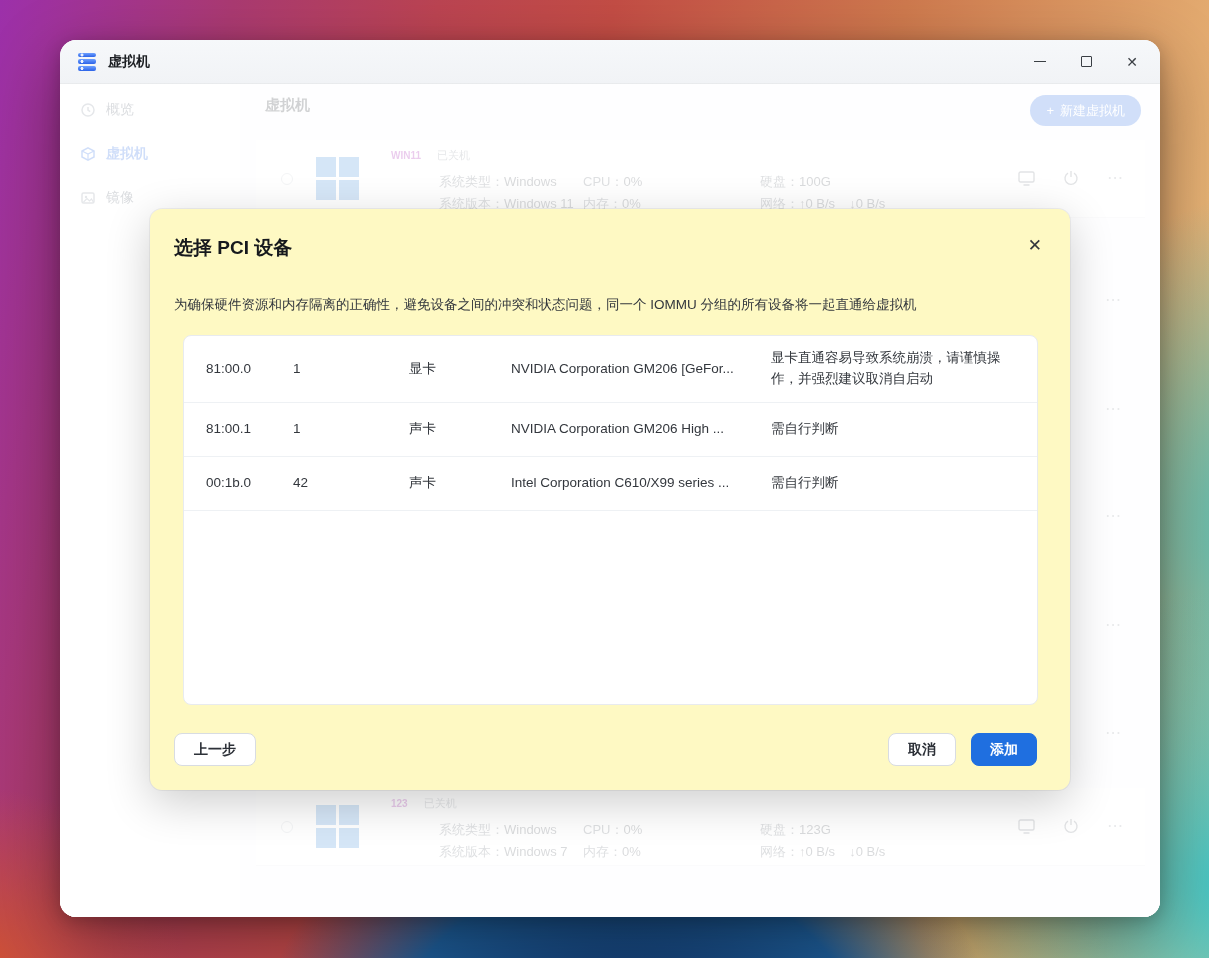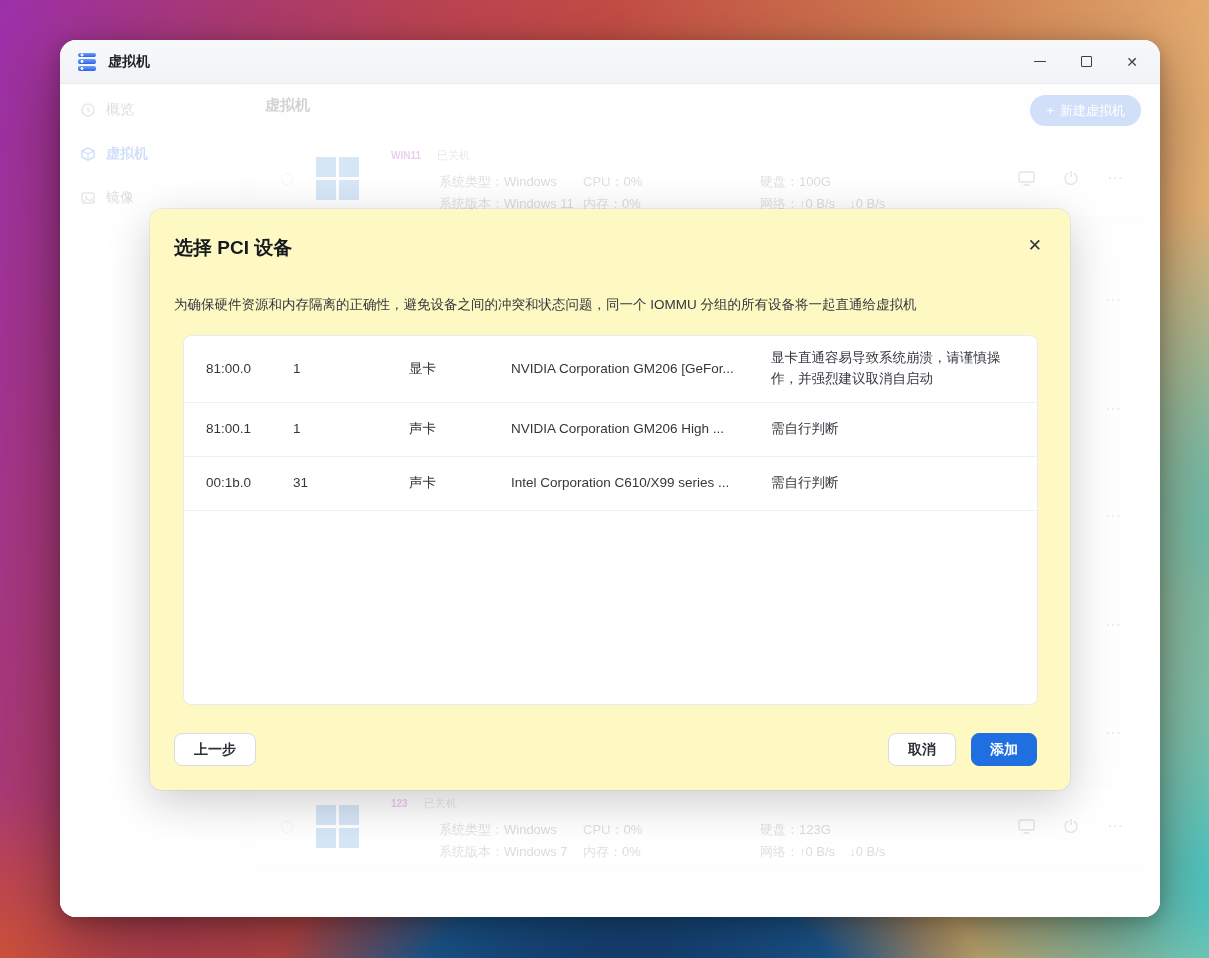--- a/index.html
+++ b/index.html
@@ -283,21 +283,21 @@
         <div class="pci-row pci-body-row">
           <div class="pci-cell">81:00.1</div>
           <div class="pci-cell">1</div>
           <div class="pci-cell">声卡</div>
           <div class="pci-cell">NVIDIA Corporation GM206 High ...</div>
           <div class="pci-cell">需自行判断</div>
         </div>
 
         <div class="pci-row pci-body-row">
           <div class="pci-cell">00:1b.0</div>
-          <div class="pci-cell">31</div>
+          <div class="pci-cell">42</div>
           <div class="pci-cell">声卡</div>
           <div class="pci-cell">Intel Corporation C610/X99 series ...</div>
           <div class="pci-cell">需自行判断</div>
         </div>
       </div>
 
       <button class="btn btn-outline modal-back">上一步</button>
       <div class="modal-footer-right">
         <button class="btn btn-outline">取消</button>
         <button class="btn btn-primary">添加</button>

